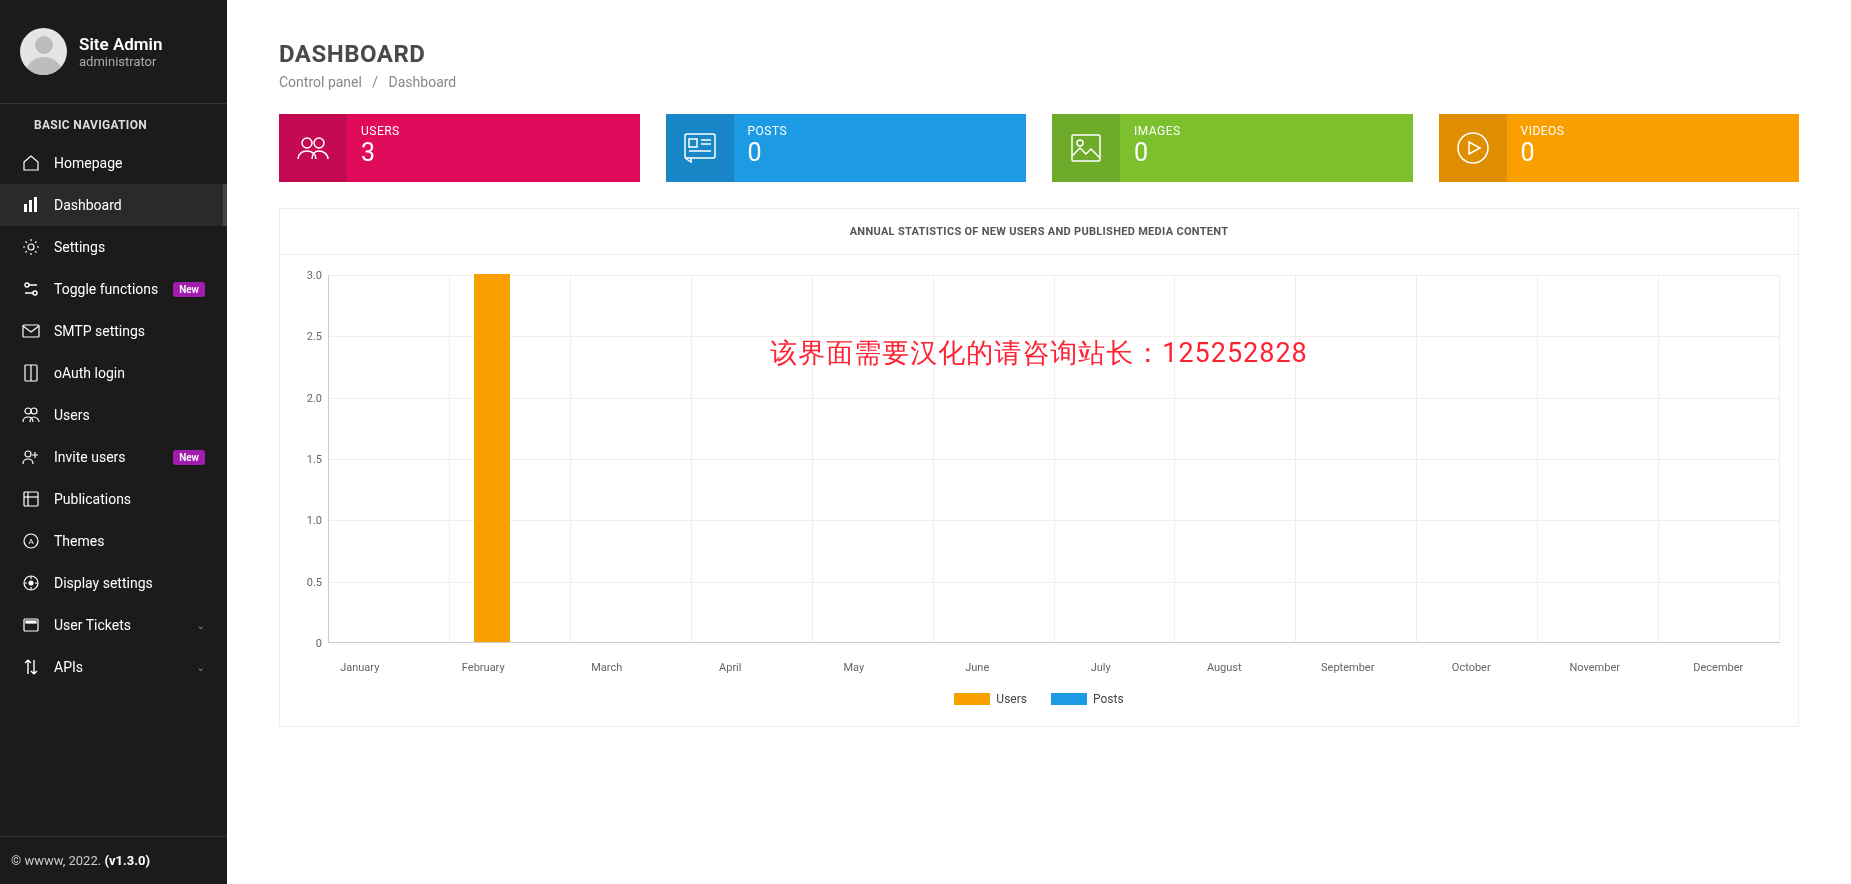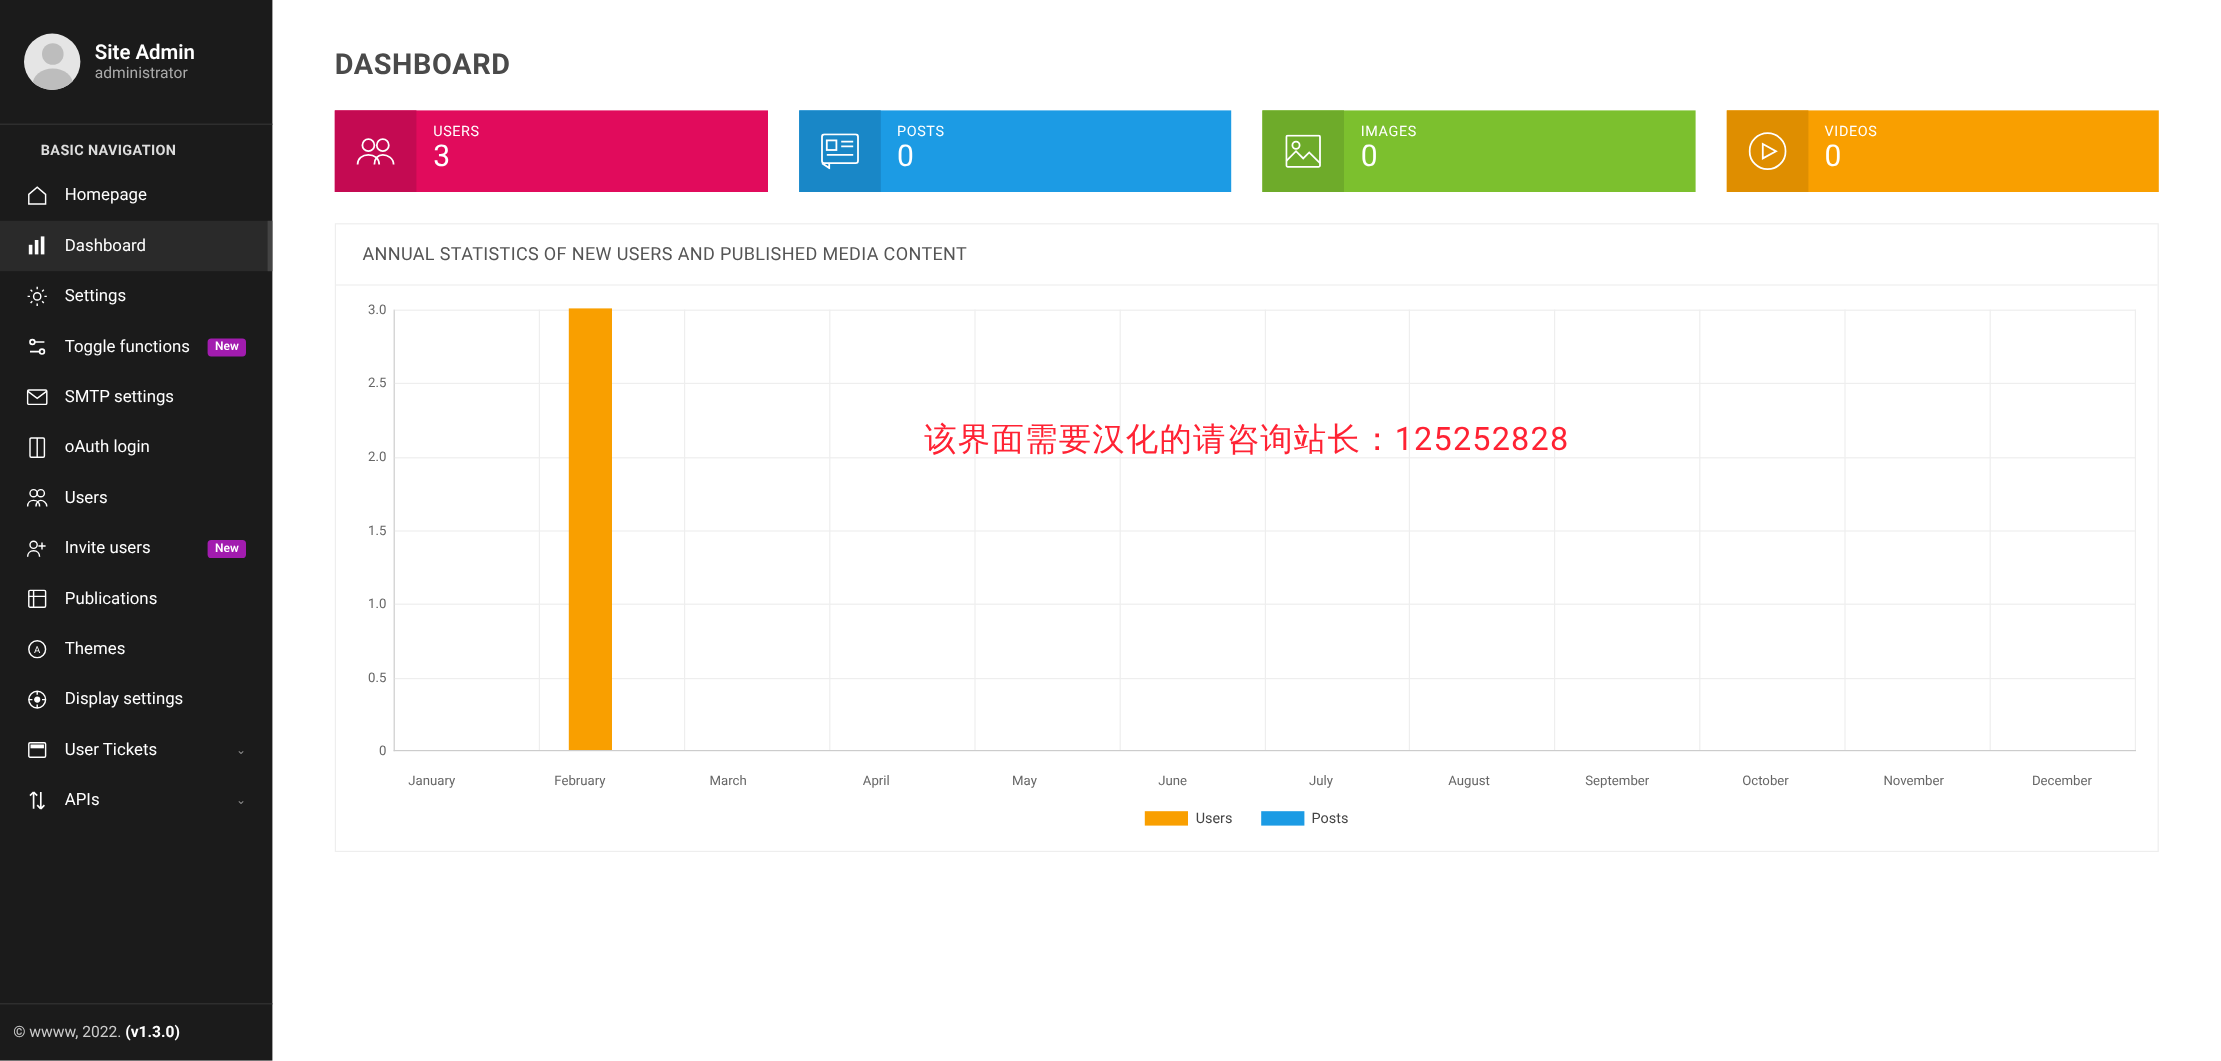--- a/index.html
+++ b/index.html
@@ -33,23 +33,23 @@
 .stat-card { flex: 1; height: 68px; display: flex; color: #fff; }
 .stat-icon { width: 68px; display: flex; align-items: center; justify-content: center; }
 .stat-body { flex: 1; padding: 10px 14px; }
 .stat-label { font-size: 12px; letter-spacing: 0.5px; }
 .stat-value { font-size: 25px; font-weight: 400; line-height: 1.2; }
 .sc-users .stat-icon { background: #c40a52; } .sc-users { background: #e10b5c; }
 .sc-posts .stat-icon { background: #1987c7; } .sc-posts { background: #1c9be4; }
 .sc-images .stat-icon { background: #6eab2a; } .sc-images { background: #7cc02e; }
 .sc-videos .stat-icon { background: #df8e00; } .sc-videos { background: #f99f00; }
 .panel { margin-top: 26px; border: 1px solid #eee; background: #fff; }
-.panel-head { padding: 16px 22px; font-size: 15px; font-weight: 400; letter-spacing: 0.3px; color: #555; border-bottom: 1px solid #eee; }
+.panel-head { padding: 16px 22px; font-size: 11px; font-weight: 700; letter-spacing: 0.3px; color: #555; border-bottom: 1px solid #eee; text-align: center; }
 .chart-wrap { padding: 20px 18px; position: relative; }
-.watermark { position: absolute; top: 80px; left: 50%; transform: translateX(-50%); color: #f23; font-size: 27px; font-weight: 400; z-index: 5; letter-spacing: 1px; margin-top: 30px; }
+.watermark { position: absolute; top: 80px; left: 50%; transform: translateX(-50%); color: #f23; font-size: 27px; font-weight: 400; z-index: 5; letter-spacing: 1px; }
 .chart { position: relative; height: 380px; margin-left: 30px; }
 .y-axis { position: absolute; left: -30px; top: 0; height: 368px; width: 30px; }
 .y-tick { position: absolute; right: 6px; font-size: 11px; color: #666; transform: translateY(-50%); }
 .plot { position: absolute; left: 0; right: 0; top: 0; height: 368px; border-left: 1px solid #ccc; border-bottom: 1px solid #ccc; display: flex; }
 .grid-line { position: absolute; left: 0; right: 0; border-top: 1px solid #eee; }
 .month-col { flex: 1; position: relative; border-right: 1px solid #eee; }
 .bar { position: absolute; bottom: 0; width: 36px; }
 .bar.users { background: #f99f00; left: 50%; transform: translateX(-100%); }
 .x-labels { display: flex; margin-left: 0; }
 .x-label { flex: 1; text-align: center; font-size: 11px; color: #666; padding-top: 6px; }
@@ -170,20 +170,25 @@
           <span class="chevron">⌄</span>
         </div>
       </div>
     <div class="footer">
       <span>© wwww, 2022. </span><b>(v1.3.0)</b>
     </div>
   </aside>
 
   <main class="main">
     <h1 class="page-title">DASHBOARD</h1>
+    <div class="breadcrumb">
+      <a href="#">Control panel</a>
+      &nbsp;&nbsp;<span>/</span>&nbsp;&nbsp;
+      <span>Dashboard</span>
+    </div>
 
     <div class="stats">
       <div class="stat-card sc-users">
         <div class="stat-icon">
           <svg width="34" height="24" viewBox="0 0 34 24" fill="none" stroke="#fff" stroke-width="1.5">
               <circle cx="11" cy="7" r="5"></circle>
               <circle cx="23" cy="7" r="5"></circle>
               <path d="M2 23c0-5 4-8 9-8s9 3 9 8"></path>
               <path d="M16 23c0-5 3-8 7-8s9 3 9 8"></path>
             </svg>

